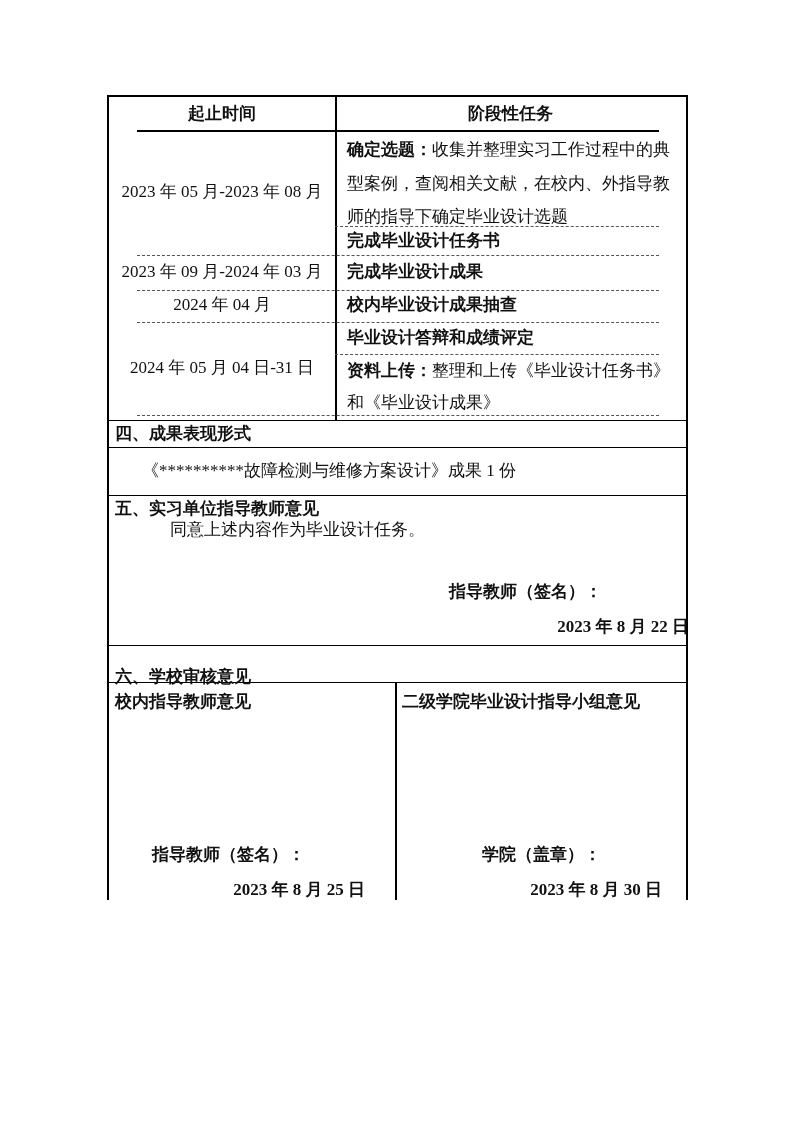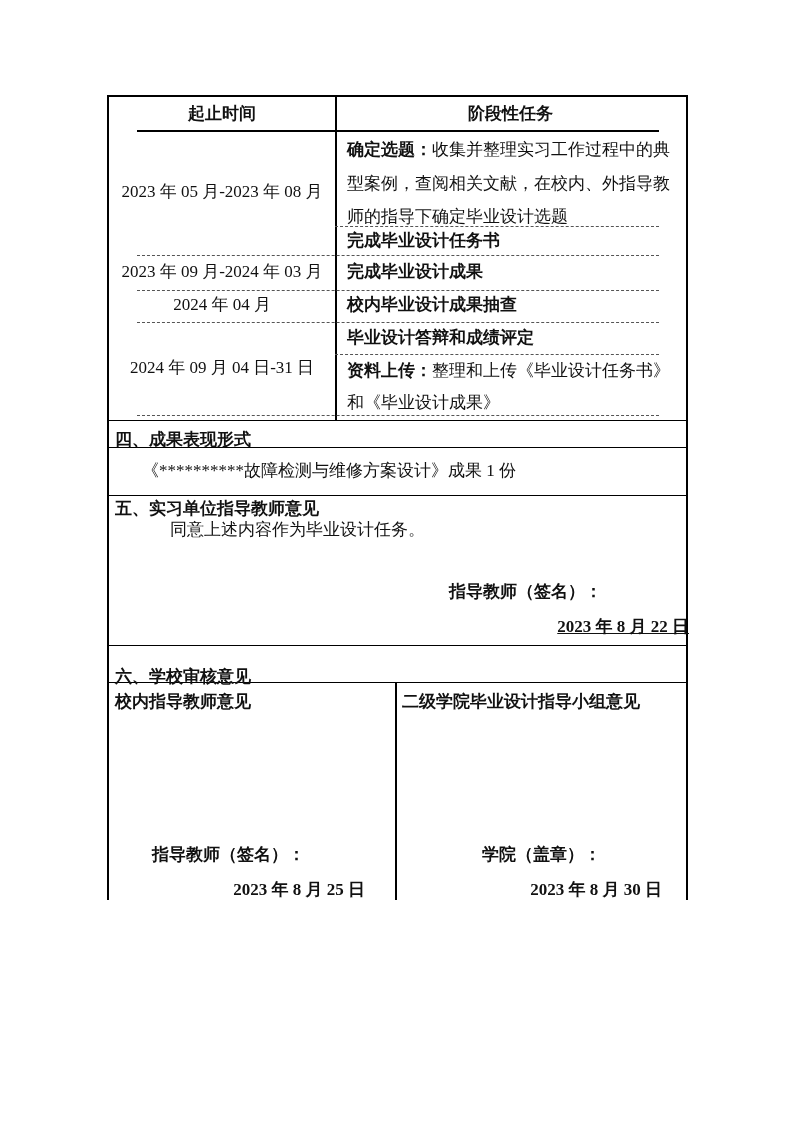--- a/index.html
+++ b/index.html
@@ -73,33 +73,33 @@
     </div>
     <div class="t b" style="left:238px; top:130px; line-height:28px;">完成毕业设计任务书</div>
 
     <div class="t c" style="left:0; top:162px; width:226px;">2023 年 09 月-2024 年 03 月</div>
     <div class="t b" style="left:238px; top:162px;">完成毕业设计成果</div>
 
     <div class="t c" style="left:0; top:195px; width:226px;">2024 年 04 月</div>
     <div class="t b" style="left:238px; top:195px;">校内毕业设计成果抽查</div>
 
     <div class="t b" style="left:238px; top:228px;">毕业设计答辩和成绩评定</div>
-    <div class="t c" style="left:0; top:258px; width:226px;">2024 年 09 月 04 日-31 日</div>
+    <div class="t c" style="left:0; top:258px; width:226px;">2024 年 05 月 04 日-31 日</div>
     <div class="t" style="left:238px; top:258px; line-height:32px;">
       <div><b>资料上传：</b><span>整理和上传《毕业设计任务书》</span></div>
       <div>和《毕业设计成果》</div>
     </div>
 
-    <div class="t b" style="left:6px; top:323px; line-height:27px;margin-top:6px;">四、成果表现形式</div>
+    <div class="t b" style="left:6px; top:323px; line-height:27px;">四、成果表现形式</div>
     <div class="t" style="left:5px; top:350px; line-height:48px;margin-left:28px;">《**********故障检测与维修方案设计》成果 1 份</div>
 
     <div class="t b" style="left:6px; top:399px; line-height:25px;">五、实习单位指导教师意见</div>
     <div class="t" style="left:28px; top:423px; line-height:20px;margin-left:33px;">同意上述内容作为毕业设计任务。</div>
     <div class="t b" style="left:340px; top:483px; line-height:24px;">指导教师（签名）：</div>
-    <div class="t b r" style="left:300px; top:518px; width:280px; line-height:24px;text-decoration:underline;">2023 年 8 月 22 日</div>
+    <div class="t b r" style="left:300px; top:518px; width:280px; line-height:24px;">2023 年 8 月 22 日</div>
 
     <div class="t b" style="left:6px; top:563px; line-height:34px;">六、学校审核意见</div>
 
     <div class="t b" style="left:6px; top:594px; line-height:22px;">校内指导教师意见</div>
     <div class="t b" style="left:43px; top:747px; line-height:22px;">指导教师（签名）：</div>
     <div class="t b r" style="left:0; top:782px; width:256px; line-height:22px;">2023 年 8 月 25 日</div>
 
     <div class="t b" style="left:293px; top:594px; line-height:22px;">二级学院毕业设计指导小组意见</div>
     <div class="t b" style="left:373px; top:747px; line-height:22px;">学院（盖章）：</div>
     <div class="t b r" style="left:286px; top:782px; width:267px; line-height:22px;">2023 年 8 月 30 日</div>

